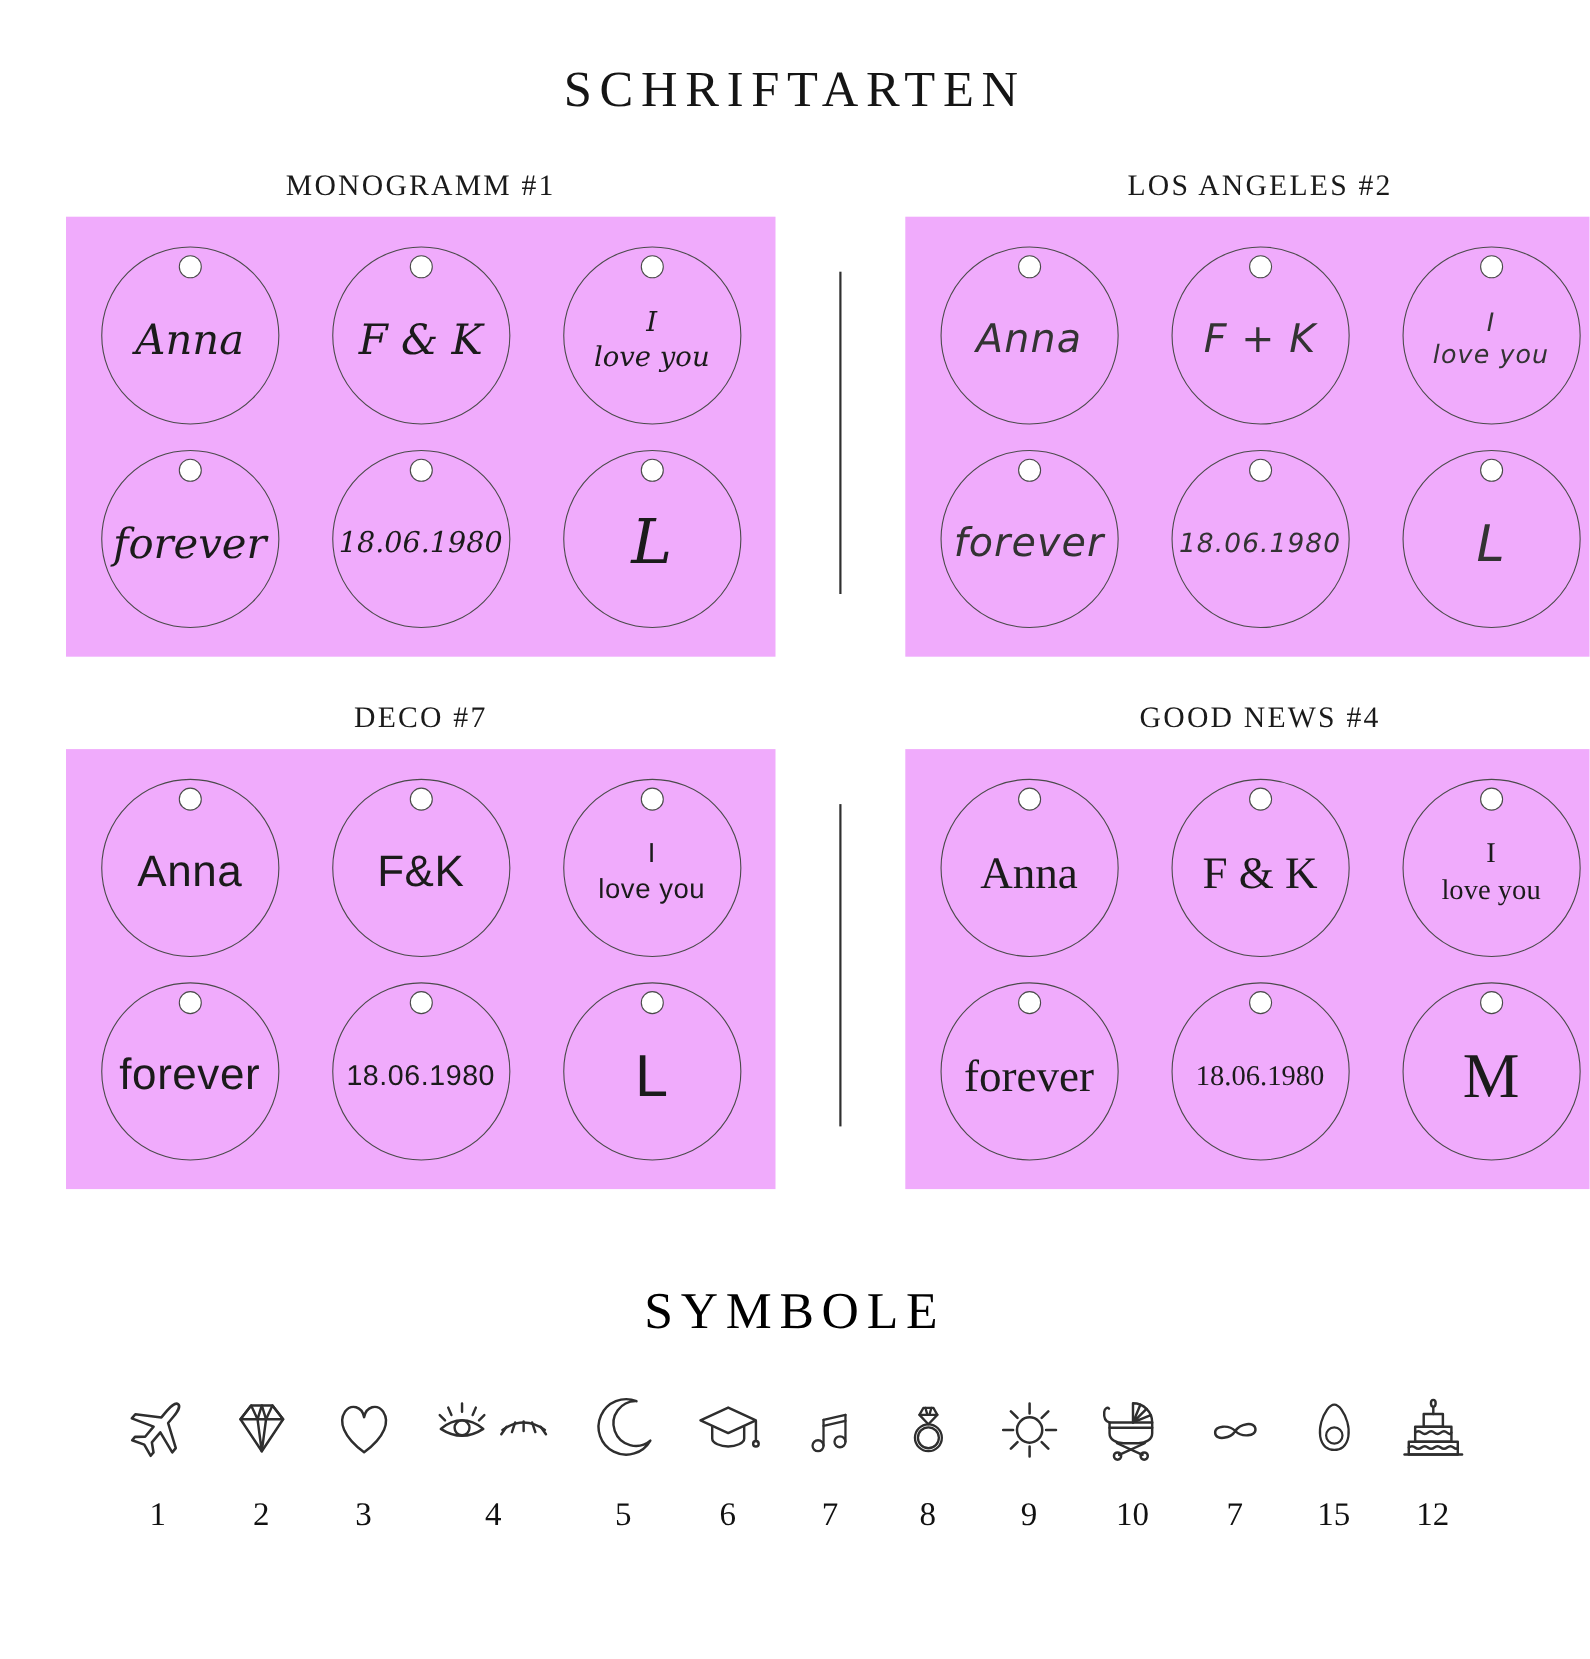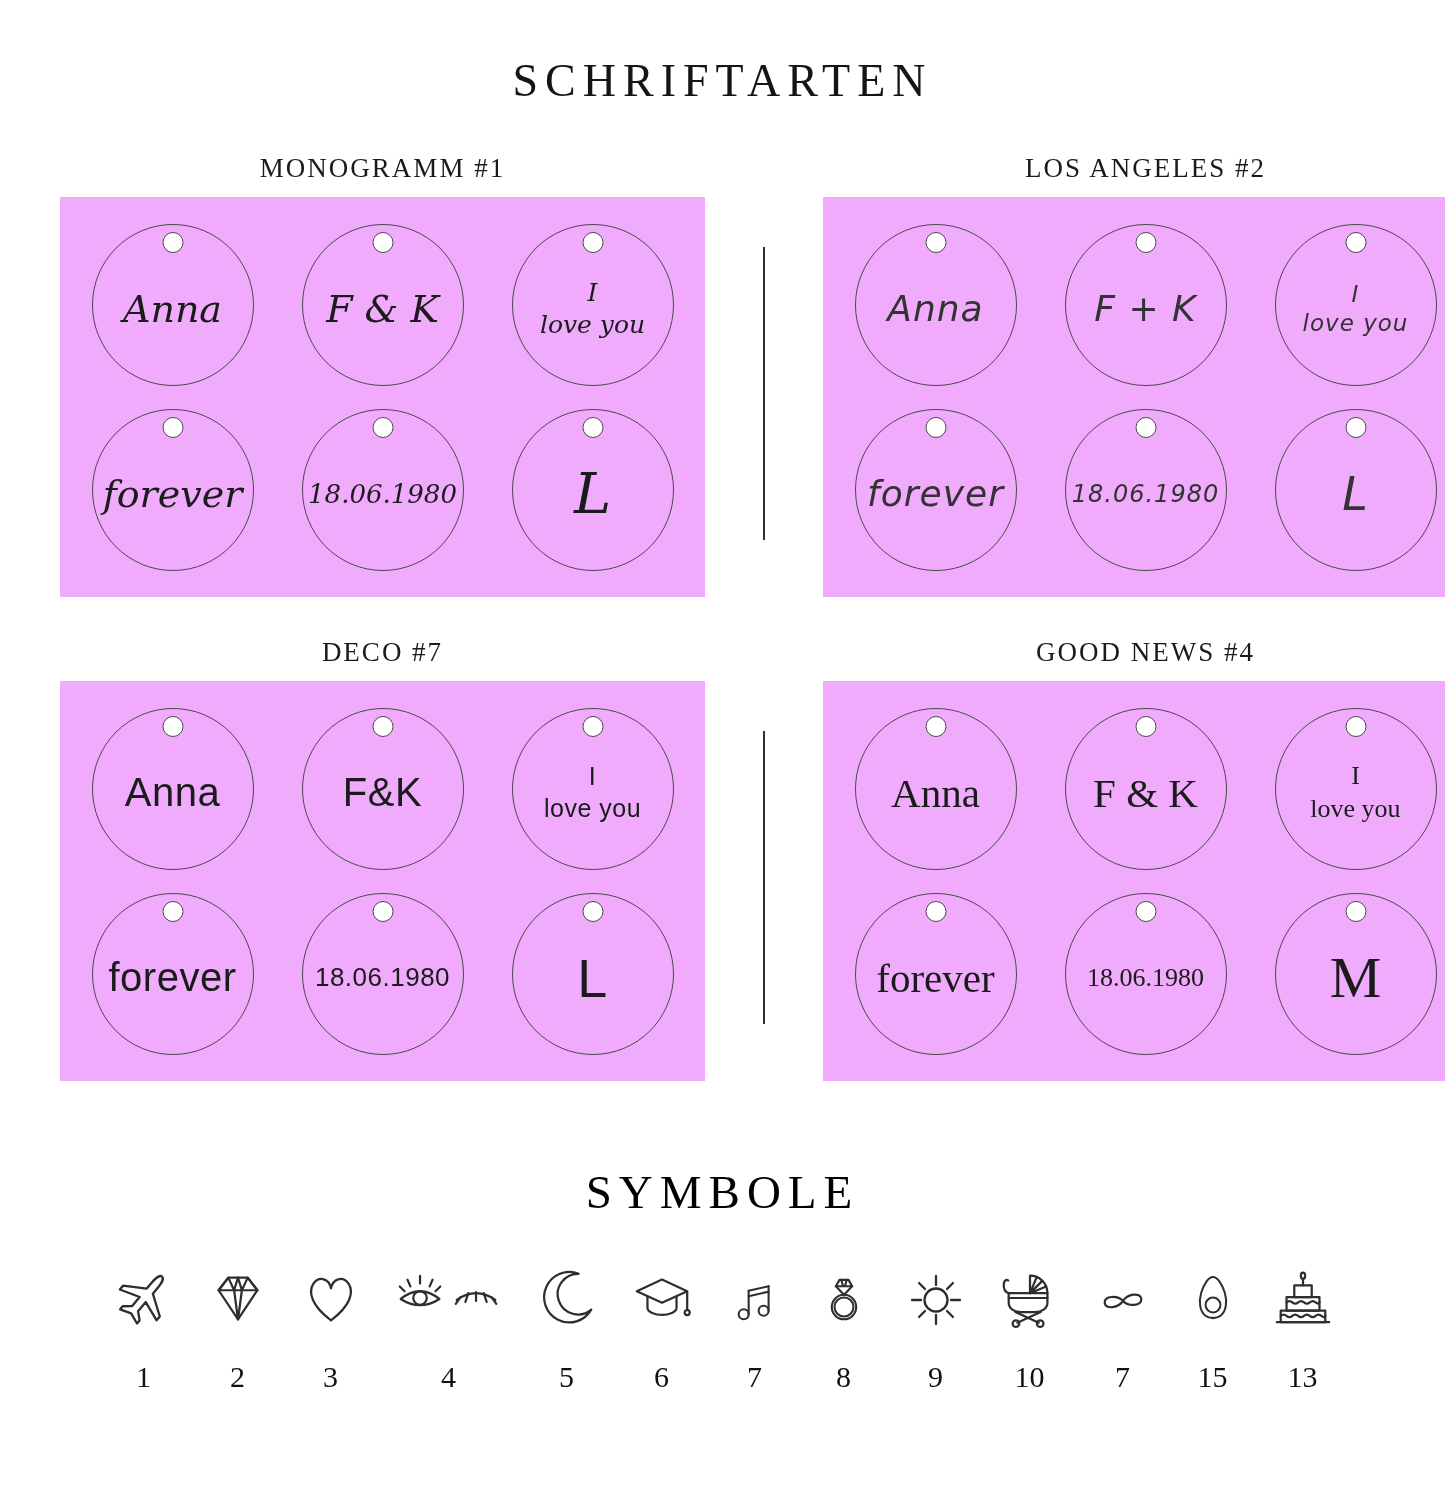--- a/index.html
+++ b/index.html
@@ -368,16 +368,16 @@
         <path d="M5 57 H59"></path>
         <rect x="9" y="45" width="46" height="12"></rect>
         <path d="M9 50.5 Q12 48 15 50.5 T21 50.5 T27 50.5 T33 50.5 T39 50.5 T45 50.5 T51 50.5 T55 50.5"></path>
         <rect x="15" y="31" width="34" height="14"></rect>
         <path d="M15 36.5 Q18 34 21 36.5 T27 36.5 T33 36.5 T39 36.5 T45 36.5 T49 36.5"></path>
         <rect x="23" y="19" width="18" height="12"></rect>
         <path d="M32 19 V13"></path>
         <ellipse cx="32" cy="9" rx="2.2" ry="3.2"></ellipse>
       </svg>
       </div>
-    <div class="sym-num">13</div>
+    <div class="sym-num">12</div>
   </div>
 
 </div>
 
 </body></html>

